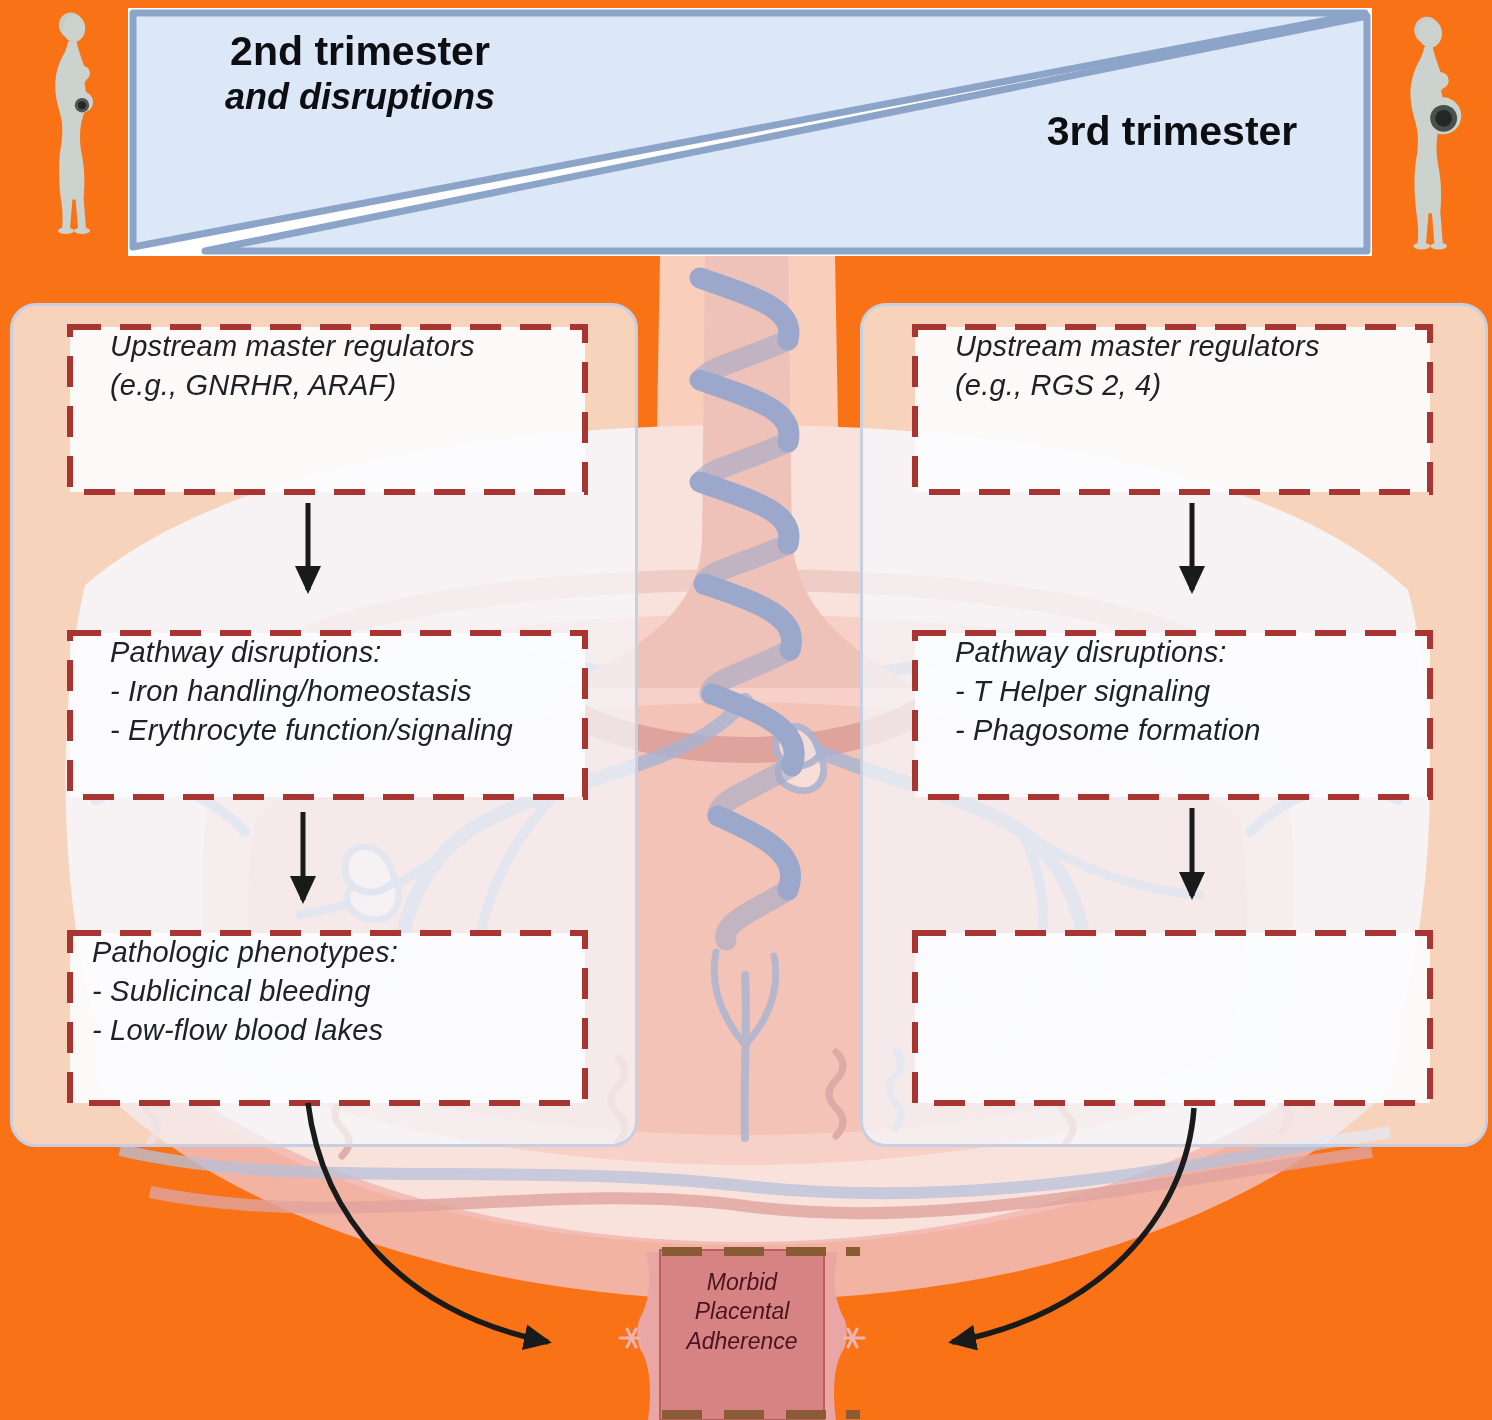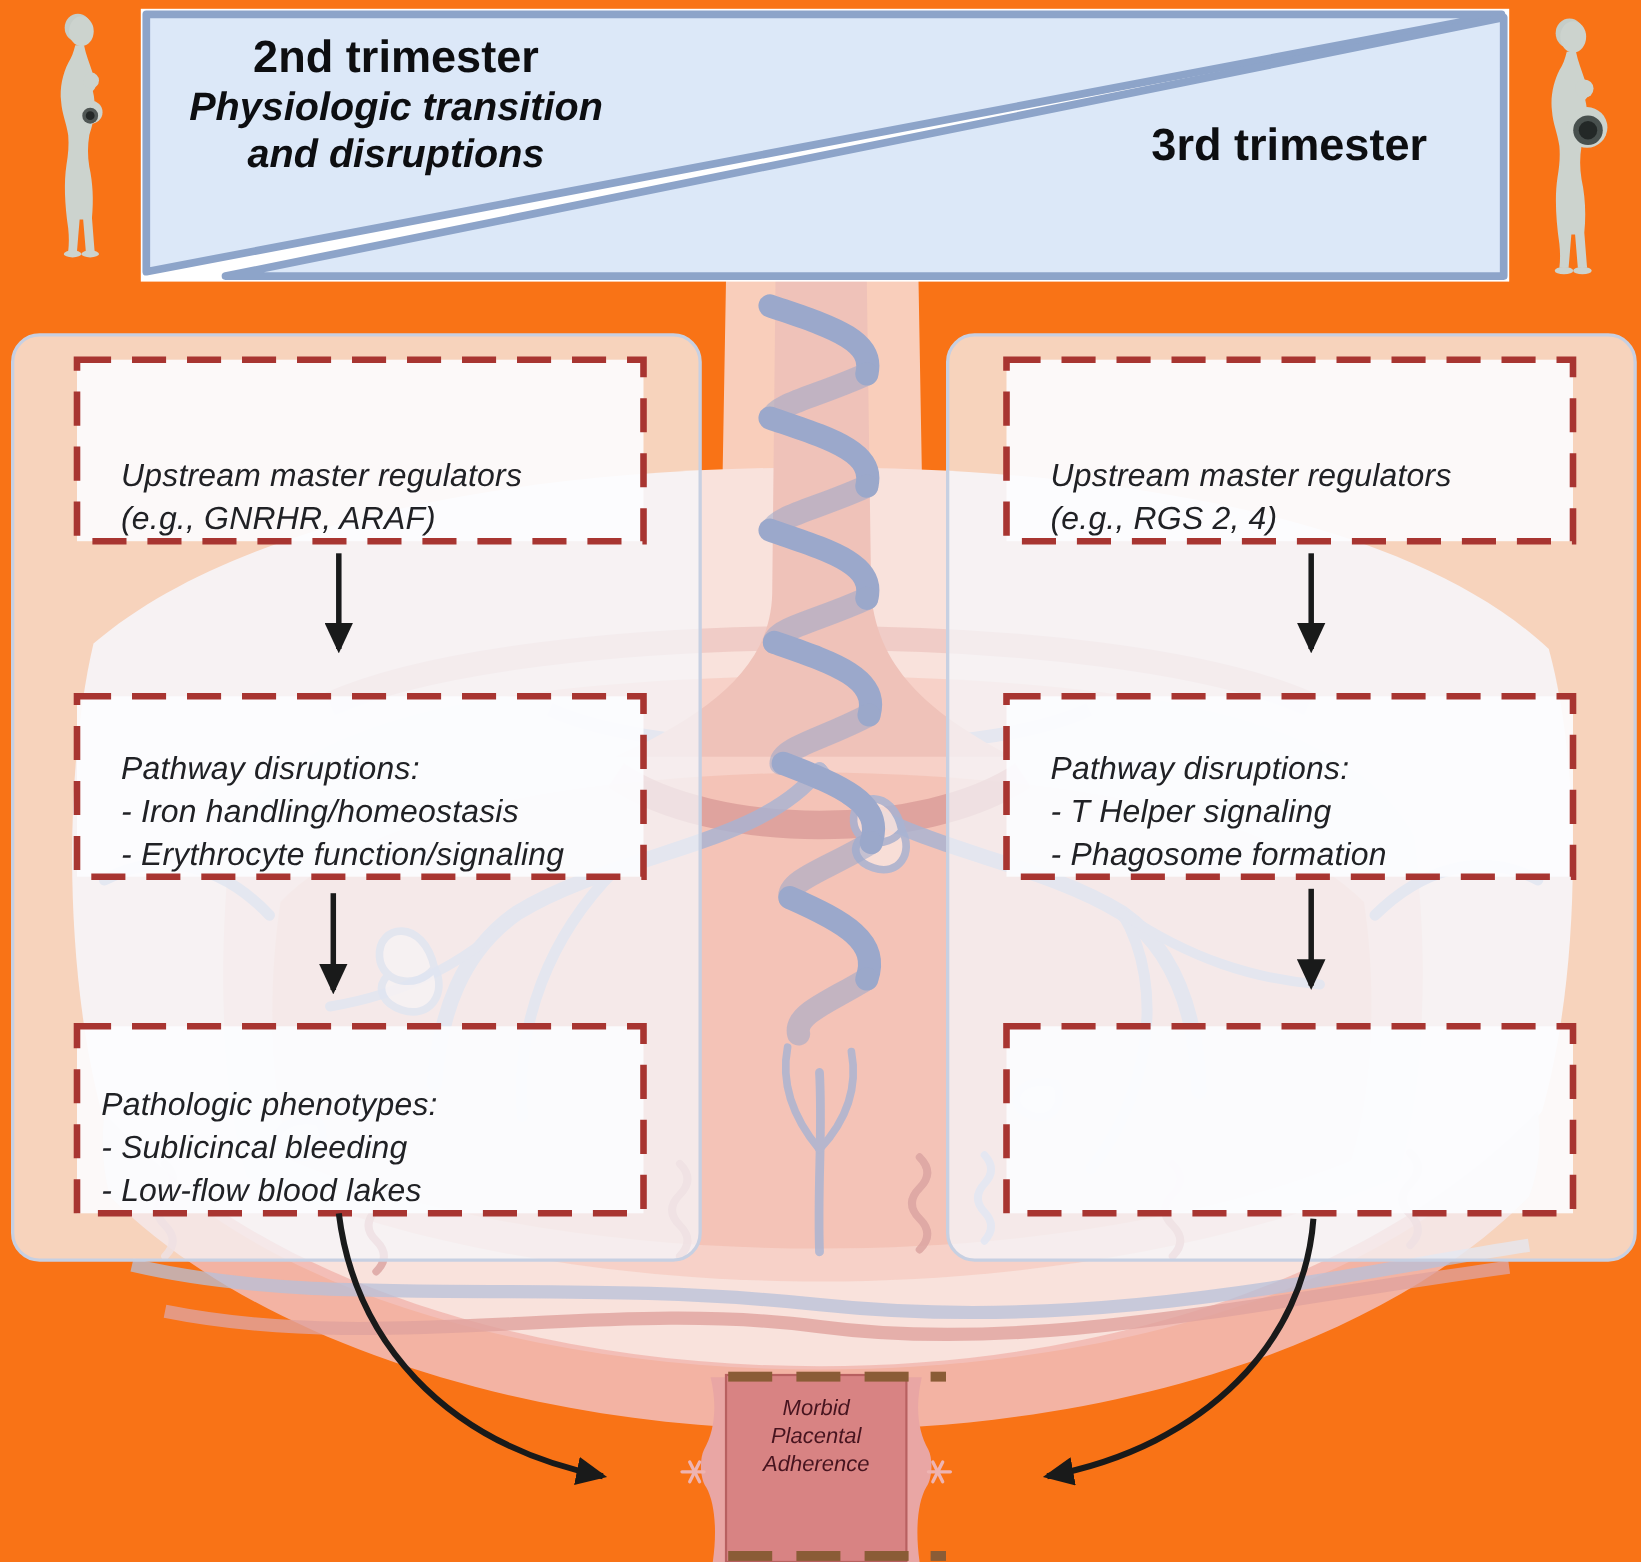--- a/index.html
+++ b/index.html
@@ -13,36 +13,36 @@
   .panel{
     position:absolute;width:622px;height:838px;top:303px;
     background:rgba(245,248,252,0.72);
     border:3px solid #c7d0e2;border-radius:26px;z-index:1;
   }
   .panel.left{left:10px;}
   .panel.right{left:860px;}
   
   .boxtext{
     position:absolute;z-index:3;display:flex;flex-direction:column;
-    justify-content:flex-end;align-items:flex-start;
+    justify-content:flex-start;align-items:flex-start;
     padding-left:40px;box-sizing:border-box;
     font-style:italic;font-size:29px;line-height:1.34;color:#202125;
     letter-spacing:0.2px;
   }
   .boxtext div{white-space:nowrap;}
   
   .bannertext{
     position:absolute;z-index:3;text-align:center;color:#0d0e11;
   }
   .bannertext .bt-title{font-size:41px;font-weight:bold;line-height:1.15;}
   .bannertext .bt-sub{font-size:36px;font-weight:bold;font-style:italic;line-height:1.2;}
   
   .outcome-text{
     position:absolute;left:648px;top:1268px;width:188px;z-index:3;
-    text-align:center;font-style:italic;font-size:20px;line-height:1.28;
+    text-align:center;font-style:italic;font-size:23px;line-height:1.28;
     color:#47141f;
   }
   .nonclick{cursor:default;}
 </style>
 </head>
 <body>
 
 <div class="stage nonclick">
 
   <svg class="layer" width="1492" height="1420" viewBox="0 0 1492 1420" style="z-index:0">
@@ -210,21 +210,20 @@
         <rect x="662" y="1410" width="40" height="9"></rect>
         <rect x="724" y="1410" width="40" height="9"></rect>
         <rect x="786" y="1410" width="40" height="9"></rect>
         <rect x="846" y="1410" width="14" height="9"></rect>
       </g>
     </g>
   </svg>
 
   <div class="bannertext" style="left:150px;top:28px;width:420px;">
     <div class="bt-title">2nd trimester</div>
-    <div class="bt-sub">Physiologic transition</div>
     <div class="bt-sub">and disruptions</div>
   </div>
   <div class="bannertext" style="left:962px;top:108px;width:420px;">
     <div class="bt-title">3rd trimester</div>
   </div>
 
   <div class="boxtext" style="left:70px;top:327px;width:515px;height:165px;">
     <div>Upstream master regulators</div>
     <div>(e.g., GNRHR, ARAF)</div>
   </div>

